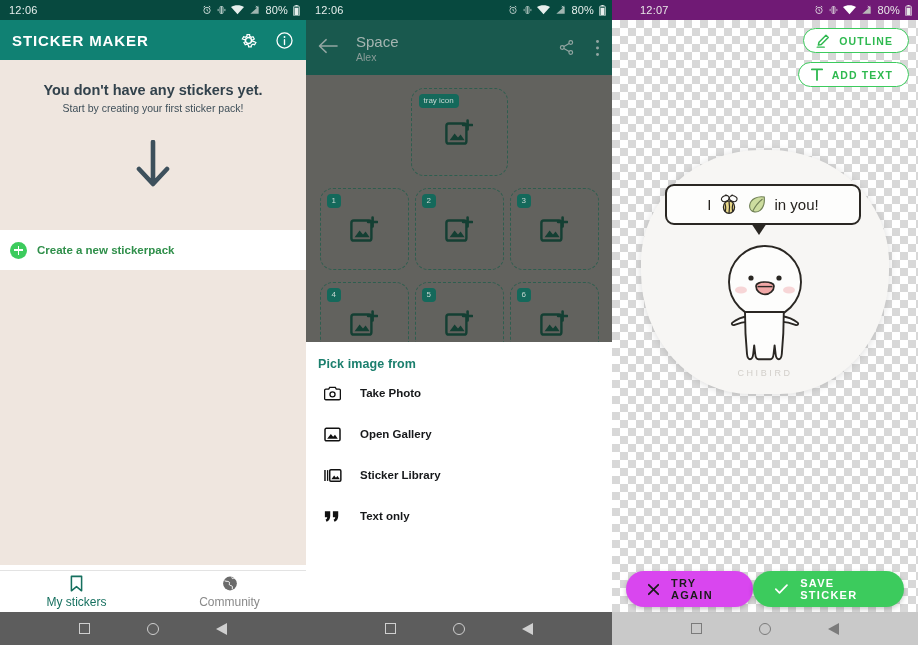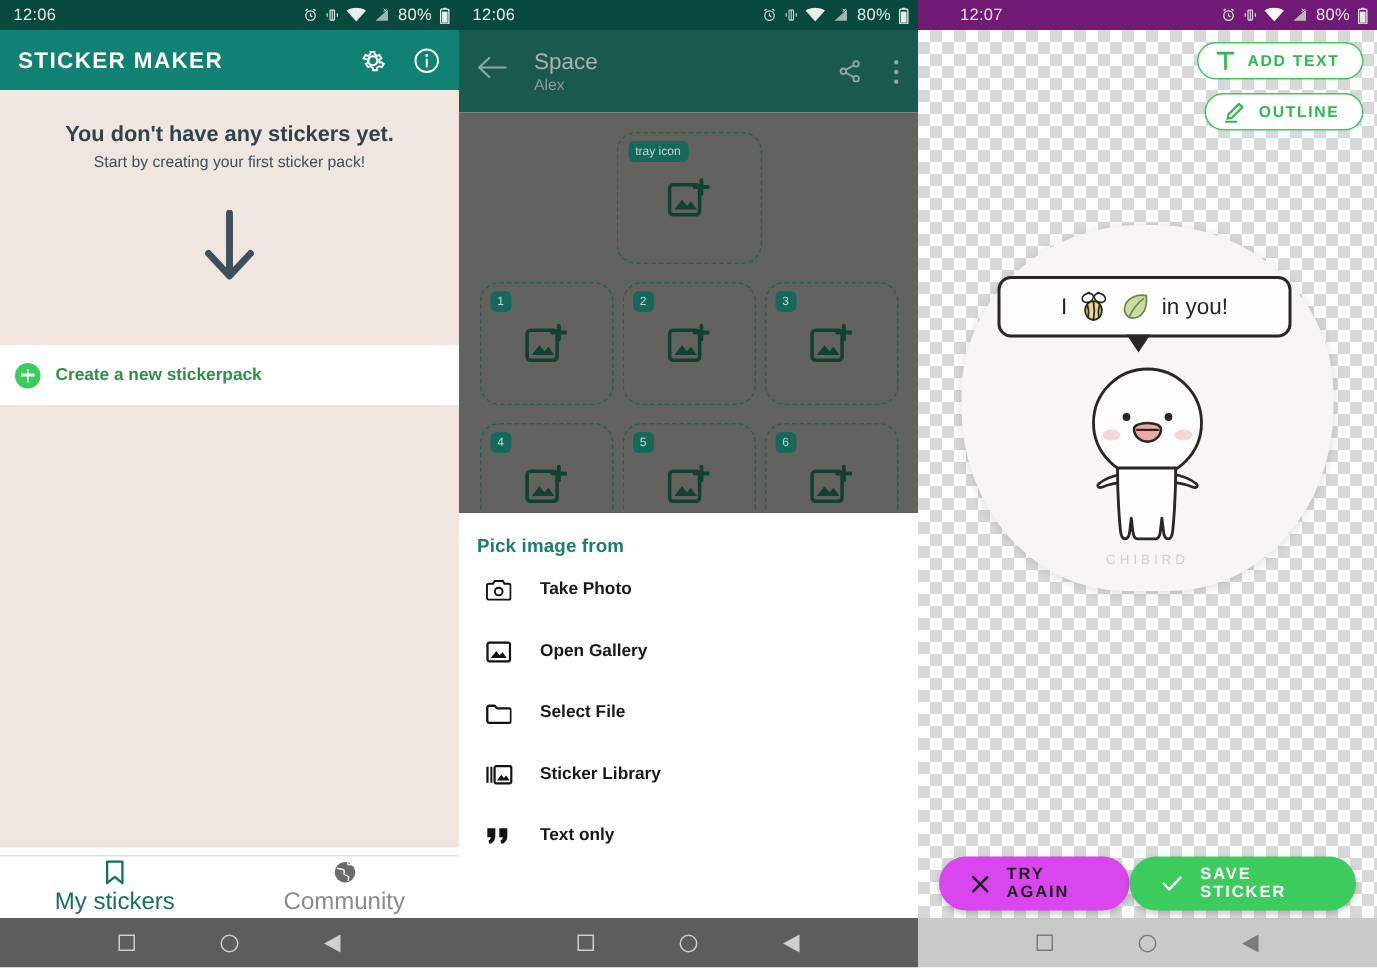--- a/index.html
+++ b/index.html
@@ -63,21 +63,21 @@
 
   .bottomnav {
     position: absolute; left: 0; right: 0; bottom: 33px; height: 42px;
     background: #fff; border-top: 1px solid #e3e3e3;
     display: flex; align-items: center;
   }
   .navitem {
     flex: 1 1 0; display: flex; flex-direction: column;
     align-items: center; gap: 3px;
   }
-  .navlabel { font-size: 16px; }
+  .navlabel { font-size: 12px; }
   .nav-active .navlabel { color: #16705f; }
   .nav-idle .navlabel { color: #8a8a8a; }
 
   .navbar {
     position: absolute; left: 0; right: 0; bottom: 0; height: 33px;
     background: #5d5d5d; display: flex; align-items: center;
     justify-content: space-around; padding: 0 50px;
   }
   .nb-sq { width: 11px; height: 11px; border: 1.6px solid #cfcfcf; }
   .nb-ci { width: 12px; height: 12px; border-radius: 50%; border: 1.6px solid #cfcfcf; }
@@ -452,28 +452,20 @@
       <div class="sheet-item">
         <span class="sheet-ico">
           <svg width="17" height="15" viewBox="0 0 20 18">
               <rect x="1" y="1.6" width="18" height="15" rx="1.6" fill="none" stroke="#111" stroke-width="1.8"></rect>
               <path d="M3.6 14 8 8.4l2.8 3.3 2.2-2.4 3.4 4.7z" fill="#111"></path>
             </svg>
         </span>
         <span class="sheet-label">Open Gallery</span>
       </div>
 
-      <div class="sheet-item">
-        <span class="sheet-ico">
-          <svg width="17" height="15" viewBox="0 0 20 17">
-              <path d="M1 4.2a1.6 1.6 0 011.6-1.6h4.2l1.8 2h9.4A1.6 1.6 0 0119.6 6.2v8.2a1.6 1.6 0 01-1.6 1.6H2.6A1.6 1.6 0 011 14.4z" fill="none" stroke="#111" stroke-width="1.8" stroke-linejoin="round"></path>
-            </svg>
-        </span>
-        <span class="sheet-label">Select File</span>
-      </div>
 
       <div class="sheet-item">
         <span class="sheet-ico">
           <svg width="18" height="15" viewBox="0 0 22 18">
               <path d="M1.2 2.4v13.2" stroke="#111" stroke-width="1.8"></path>
               <path d="M4.4 2.4v13.2" stroke="#111" stroke-width="1.6"></path>
               <rect x="7" y="2" width="13.6" height="14" rx="1.4" fill="none" stroke="#111" stroke-width="1.8"></rect>
               <path d="M9 13.6 12.4 9l2.2 2.6 1.8-2 3 4z" fill="#111"></path>
             </svg>
         </span>
@@ -524,31 +516,31 @@
             <rect x="1" y="2" width="10" height="18" rx="1.4" fill="none" stroke="#e8e8e8" stroke-width="1.6"></rect>
             <rect x="2.6" y="5" width="6.8" height="13.4" fill="#e8e8e8"></rect>
           </svg>
       </span>
     </div>
 
     <div class="checker"></div>
 
     <div class="tools">
       <div class="pill">
-        <svg width="12" height="13" viewBox="0 0 14 15">
-            <path d="M1 1.6h12M7 1.6v12.2" fill="none" stroke="#2eb94f" stroke-width="2.1" stroke-linecap="round"></path>
-          </svg>
-        <span>ADD TEXT</span>
-      </div>
-      <div class="pill">
         <svg width="14" height="14" viewBox="0 0 16 16">
             <path d="M11.4 1.4 14 4l-8 8-3.3.7.7-3.3z" fill="none" stroke="#2eb94f" stroke-width="1.7" stroke-linejoin="round"></path>
             <path d="M1.4 15h8" stroke="#2eb94f" stroke-width="1.6" stroke-linecap="round"></path>
           </svg>
         <span>OUTLINE</span>
+      </div>
+      <div class="pill">
+        <svg width="12" height="13" viewBox="0 0 14 15">
+            <path d="M1 1.6h12M7 1.6v12.2" fill="none" stroke="#2eb94f" stroke-width="2.1" stroke-linecap="round"></path>
+          </svg>
+        <span>ADD TEXT</span>
       </div>
     </div>
 
     <div class="sticker-stage">
       <div class="sticker">
 
         <div class="bubble">
           <span class="bubble-txt">I</span>
 
           <svg width="22" height="21" viewBox="0 0 26 24">

